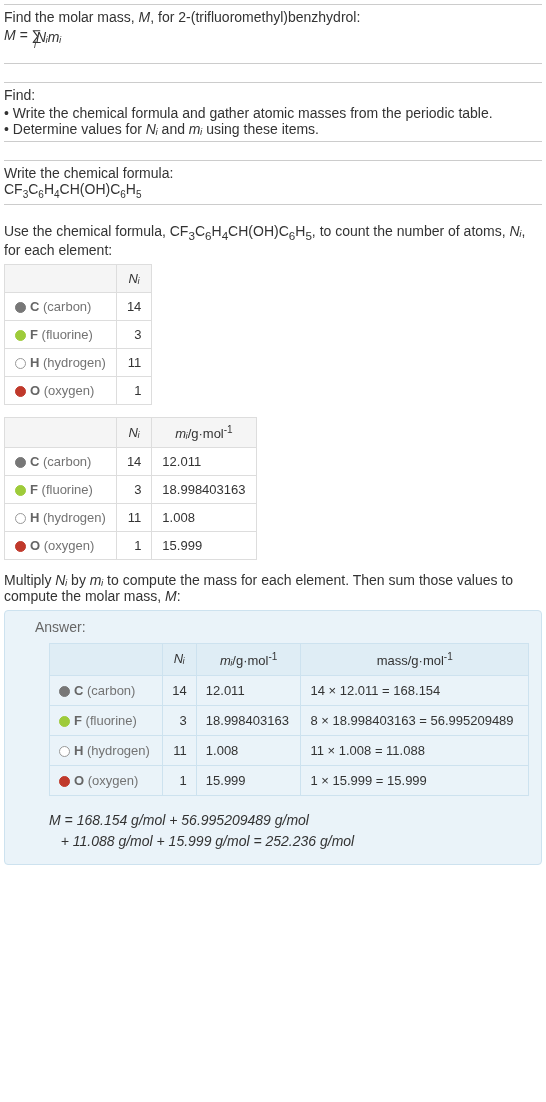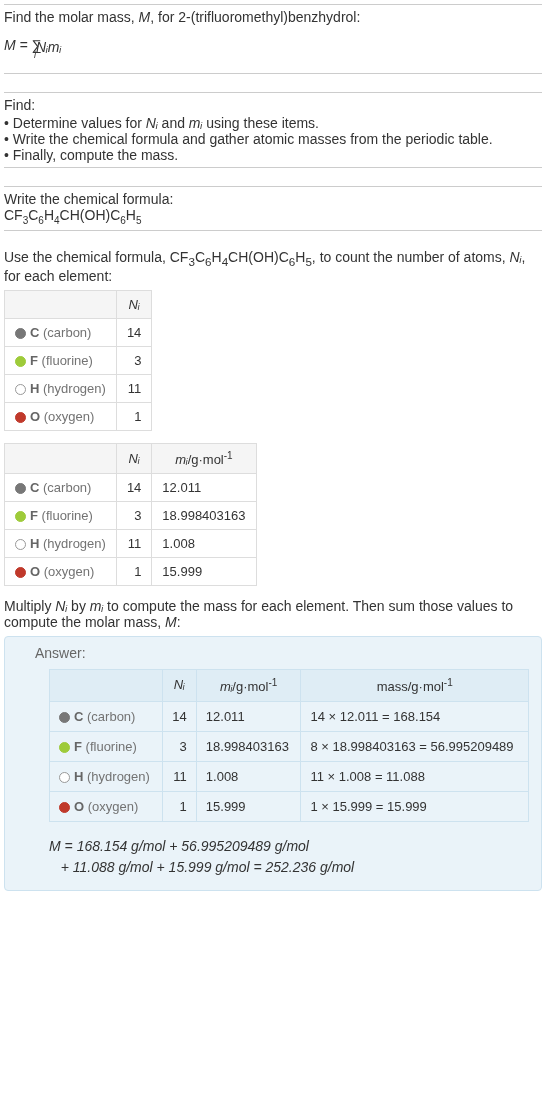--- a/index.html
+++ b/index.html
@@ -10,21 +10,21 @@
   padding: 4px;
   width: 546px;
   box-sizing: border-box;
 }
 .section {
   border-top: 1px solid #ccc;
   border-bottom: 1px solid #ccc;
   padding: 4px 0;
   margin-bottom: 18px;
 }
-.intro-text { margin-bottom: 12px; }
+.intro-text { margin-bottom: 2px; }
 .formula-line { font-style: italic; }
 .plan-title { margin-bottom: 2px; }
 .bullet-line { margin: 0; }
 .chem sub { font-size: 10px; }
 .para { margin-bottom: 6px; }
 table.data {
   border-collapse: collapse;
   margin: 6px 0 12px 0;
 }
 table.data th, table.data td {
@@ -84,25 +84,24 @@
   </div>
   <div class="formula-line">
     <span class="ital"><span>M = ∑</span></span><br>
     <span style="font-size:9px; font-style:italic; position:relative; left:30px; top:-8px;">i</span>
     <span style="position:relative; top:-14px; left:26px;" class="ital"> Nᵢmᵢ</span>
   </div>
 </div>
 
 <div class="section">
   <div class="plan-title">Find:</div>
+  <div class="bullet-line">• Write the chemical formula and gather atomic masses from the periodic table.</div>
   <div class="bullet-line">
     <span>• Determine values for </span><span class="ital">Nᵢ</span><span> and </span><span class="ital">mᵢ</span><span> using these items.</span>
   </div>
-  <div class="bullet-line">• Write the chemical formula and gather atomic masses from the periodic table.</div>
-  <div class="bullet-line">• Finally, compute the mass.</div>
 </div>
 
 <div class="section">
   <div>Write the chemical formula:</div>
   <div class="chem">
     <span>CF</span><sub>3</sub><span>C</span><sub>6</sub><span>H</span><sub>4</sub><span>CH(OH)C</span><sub>6</sub><span>H</span><sub>5</sub>
   </div>
 </div>
 
 <div>

